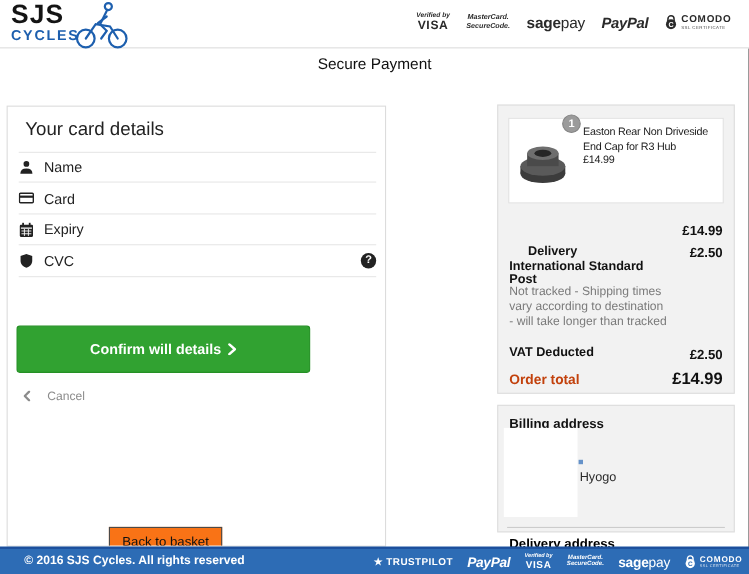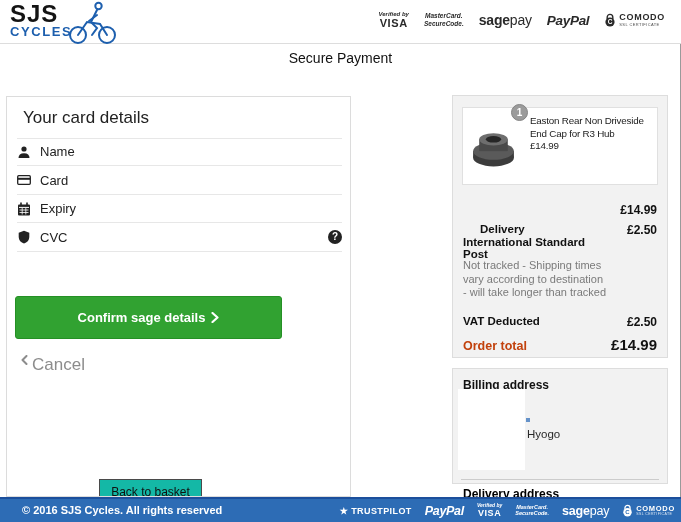--- a/index.html
+++ b/index.html
@@ -40,23 +40,23 @@
                border-bottom:1px solid #e7e7e7; font-size:13px; color:#222; cursor:text; }
   .fr1 { top:41px; height:28px; } .fr2 { top:69px; height:29px; }
   .fr3 { top:98px; height:28px; } .fr4 { top:126px; height:29px; }
   .ficon { display:inline-flex; width:14px; height:14px; }
   .help { margin-left:auto; width:14px; height:14px; border-radius:50%; background:#222; color:#fff;
           font-size:10px; font-weight:700; line-height:14px; text-align:center; cursor:pointer; }
   .confirm { position:absolute; left:8px; top:199px; width:267px; height:43px; background:#31a231;
              border:1px solid #259025; border-radius:3px; color:#fff; font-family:inherit;
              font-size:13px; font-weight:700; display:flex; align-items:center; justify-content:center;
              gap:6px; cursor:pointer; }
-  .cancel { position:absolute; left:14px; top:258px; display:flex; gap:4px;
-            font-size:17px; color:#8c8c8c; text-decoration:none; cursor:pointer; }
-  .back { position:absolute; left:92px; top:382px; width:103px; height:26px; background:#14b8a6;
+  .cancel { position:absolute; left:14px; top:258px; display:flex; gap:15px;
+            font-size:11px; color:#8c8c8c; text-decoration:none; cursor:pointer; }
+  .back { position:absolute; left:92px; top:382px; width:103px; height:26px; background:#f97316;
           border:1px solid #4a4a4a; font-family:inherit; font-size:12px; color:#111; cursor:pointer; }
 
   
   .summary-panel { position:absolute; left:452px; top:95px; width:216px; height:263px;
                    background:#f2f2f2; border:1px solid #ddd; }
   .product-card { position:absolute; left:9px; top:11px; width:196px; height:78px; background:#fff;
                   border:1px solid #e0e0e0; }
   .qty-badge { position:absolute; left:48px; top:-4px; width:17px; height:17px; border-radius:50%;
                background:#9b9b9b; border:1px solid #848484; color:#fff; font-size:10px; font-weight:700;
                line-height:15px; text-align:center; z-index:2; }
@@ -198,21 +198,21 @@
       <span class="ficon">
         <svg width="14" height="14" viewBox="0 0 14 14">
             <path d="M7 0.8 L12.3 2.8 V7 C12.3 10.4 10 12.5 7 13.4 C4 12.5 1.7 10.4 1.7 7 V2.8 Z" fill="#222"></path>
           </svg>
       </span>
       <span>CVC</span>
       <span class="help">?</span>
     </div>
 
     <button class="confirm">
-      <span>Confirm sage details</span>
+      <span>Confirm will details</span>
       <svg width="8" height="11" viewBox="0 0 8 11">
           <path d="M1.5 1 L6.5 5.5 L1.5 10" fill="none" stroke="#fff" stroke-width="2.2" stroke-linecap="round" stroke-linejoin="round"></path>
         </svg>
     </button>
 
     <a class="cancel">
       <svg width="7" height="10" viewBox="0 0 7 10">
           <path d="M5.5 1 L1.5 5 L5.5 9" fill="none" stroke="#8c8c8c" stroke-width="2" stroke-linecap="round" stroke-linejoin="round"></path>
         </svg>
       <span>Cancel</span>

